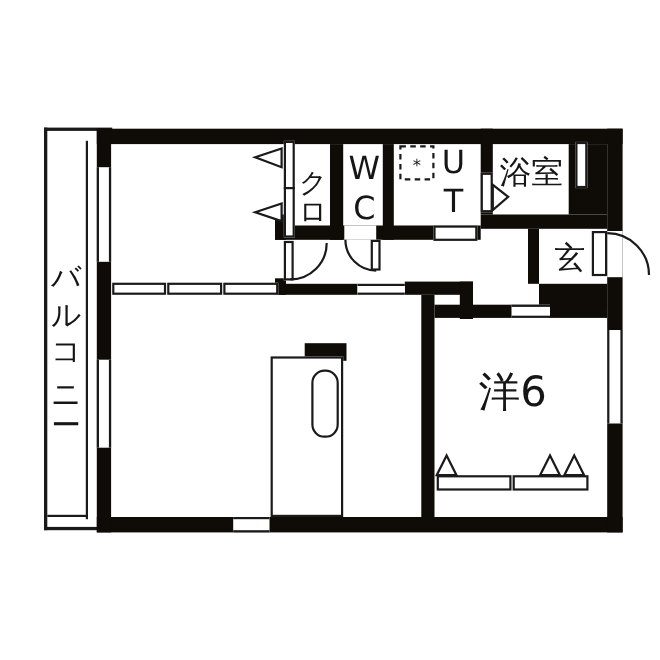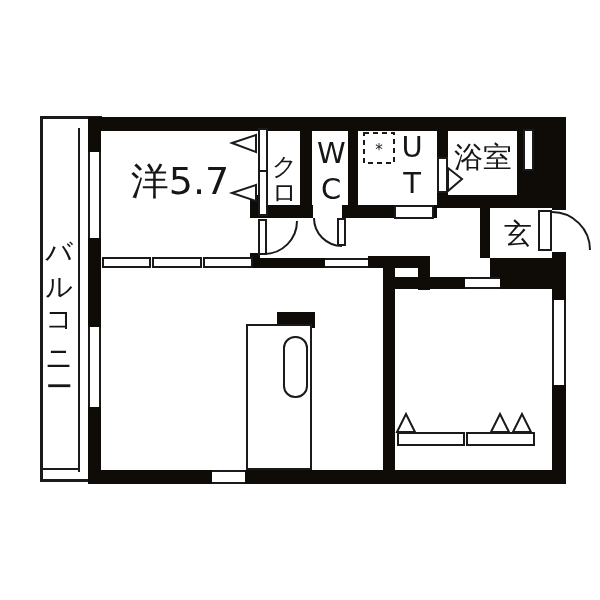--- a/index.html
+++ b/index.html
@@ -86,19 +86,19 @@
     <text x="379" y="155" font-size="15" text-anchor="middle" fill="#1a1a1a">*</text>
     <polygon points="232,143 256,135 256,152" fill="#fff" stroke="#1a1a1a" stroke-width="2"></polygon>
     <polygon points="232,193 256,185 256,201" fill="#fff" stroke="#1a1a1a" stroke-width="2"></polygon>
     <polygon points="462,179 448,168 448,191" fill="#fff" stroke="#1a1a1a" stroke-width="2"></polygon>
     <polygon points="406,414 397,432 415,432" fill="#fff" stroke="#1a1a1a" stroke-width="2"></polygon>
     <polygon points="500,414 491,432 509,432" fill="#fff" stroke="#1a1a1a" stroke-width="2"></polygon>
     <polygon points="522,414 513,432 531,432" fill="#fff" stroke="#1a1a1a" stroke-width="2"></polygon>
   </svg>
 
   <div class="lbl vert" style="left:59px;top:300px;font-size:27px;letter-spacing:7px">バルコニー</div>
-  <div class="lbl" style="left:180px;top:182px;font-size:38px">洋5.7</div>
   <div class="lbl vert" style="left:284px;top:169px;font-size:25px;letter-spacing:3px">クロ</div>
   <div class="lbl vert" style="left:331px;top:172px;font-size:29px;letter-spacing:2px">WC</div>
   <div class="lbl vert" style="left:412px;top:166px;font-size:29px;letter-spacing:2px">UT</div>
   <div class="lbl" style="left:483px;top:157px;font-size:29px">浴室</div>
   <div class="lbl" style="left:518px;top:234px;font-size:28px">玄</div>
+  <div class="lbl" style="left:466px;top:357px;font-size:38px">洋6</div>
 </div>
 
 </body></html>

